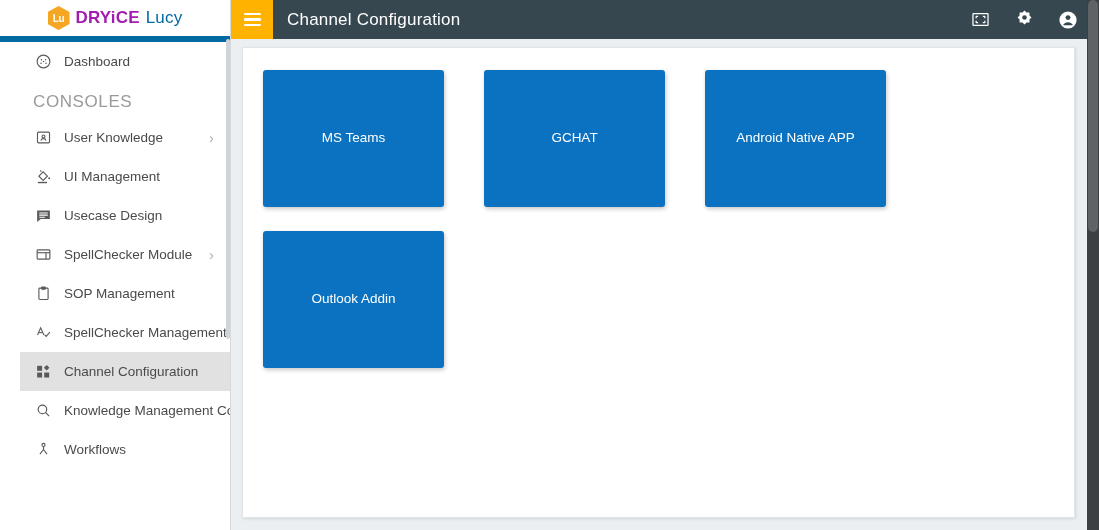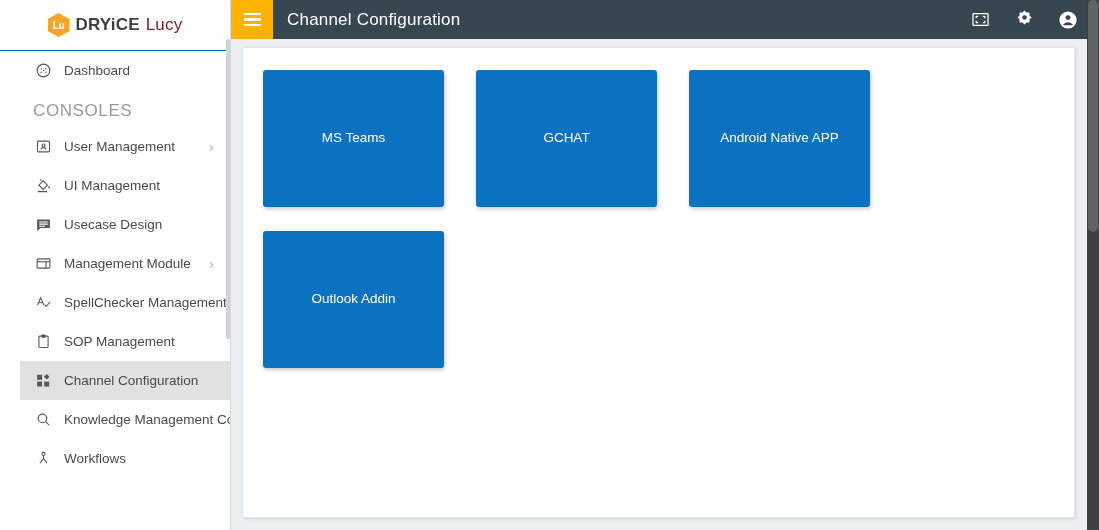--- a/index.html
+++ b/index.html
@@ -20,46 +20,46 @@
   #sidebar {
     width: 231px;
     height: 530px;
     background: #ffffff;
     border-right: 1px solid #d6dadd;
     position: relative;
     overflow: hidden;
     flex: 0 0 231px;
   }
   #brand {
-    height: 51px;
+    height: 42px;
     display: flex;
     align-items: center;
     justify-content: center;
-    border-bottom: 1px solid #0369a1;
+    border-bottom: 6px solid #0369a1;
     background: #fff;
     gap: 6px;
   }
   .brand-hex {
     width: 22px; height: 24px;
     background: #f5a623;
     clip-path: polygon(50% 0%, 100% 25%, 100% 75%, 50% 100%, 0% 75%, 0% 25%);
     display: flex; align-items: center; justify-content: center;
     color: #ffffff;
     font-size: 10px;
     font-weight: bold;
     letter-spacing: -0.3px;
   }
   .brand-dryice {
-    color: #404040;
+    color: #a21caf;
     font-size: 17px;
     font-weight: bold;
     letter-spacing: 0.2px;
   }
   .brand-lucy {
-    color: #7f1d1d;
+    color: #0369a1;
     font-size: 17px;
     font-weight: normal;
     letter-spacing: 0.2px;
   }
 
   .nav-scroll {
     height: 491px;
     overflow: hidden;
     position: relative;
     margin-left: 20px;
@@ -173,21 +173,21 @@
   #content-card {
     background: #ffffff;
     height: 100%;
     border: 1px solid #e2e5e7;
     box-shadow: 1px 1px 3px rgba(0,0,0,0.10);
     padding: 22px 20px;
   }
   #tile-grid {
     display: flex;
     flex-wrap: wrap;
-    gap: 24px 32px;
+    gap: 24px 40px;
     align-content: flex-start;
   }
   .tile {
     width: 181px;
     height: 137px;
     background: #0a72c0;
     border-radius: 3px;
     color: #ffffff;
     display: flex;
     align-items: center;
@@ -250,21 +250,21 @@
       <div class="nav-section">CONSOLES</div>
 
       <div class="nav-item">
         <span class="nav-icon">
           <svg width="17" height="17" viewBox="0 0 24 24" fill="none" stroke="currentColor" stroke-width="1.6">
             <rect x="3.5" y="4.5" width="17" height="15" rx="1.5"></rect>
             <circle cx="12" cy="10.5" r="2.1"></circle>
             <path d="M8.3 16.2c.7-1.8 2.1-2.6 3.7-2.6s3 .8 3.7 2.6"></path>
           </svg>
         </span>
-        <span class="nav-label">User Management</span>
+        <span class="nav-label">User Knowledge</span>
         <span class="nav-chevron">›</span>
       </div>
 
       <div class="nav-item">
         <span class="nav-icon">
           <svg width="17" height="17" viewBox="0 0 24 24" fill="none" stroke="currentColor" stroke-width="1.6">
             <path d="M5.5 11.5l6-6 6 6-6 6z"></path>
             <path d="M9 5l-1.6-1.6"></path>
             <circle cx="20" cy="14.5" r="1.3" fill="currentColor" stroke="none"></circle>
             <path d="M4 20.5h13" stroke-width="2"></path>
@@ -284,44 +284,44 @@
       </div>
 
       <div class="nav-item">
         <span class="nav-icon">
           <svg width="17" height="17" viewBox="0 0 24 24" fill="none" stroke="currentColor" stroke-width="1.6">
             <rect x="3" y="5.5" width="18" height="13" rx="1.3"></rect>
             <path d="M3 9.5h18"></path>
             <path d="M15.5 9.5v9"></path>
           </svg>
         </span>
-        <span class="nav-label">Management Module</span>
+        <span class="nav-label">SpellChecker Module</span>
         <span class="nav-chevron">›</span>
       </div>
 
+
+      <div class="nav-item">
+        <span class="nav-icon">
+          <svg width="17" height="17" viewBox="0 0 24 24" fill="none" stroke="currentColor" stroke-width="1.6">
+            <rect x="5.5" y="4.5" width="13" height="16" rx="1.3"></rect>
+            <rect x="9.5" y="2.8" width="5" height="3.2" rx="0.8" fill="currentColor"></rect>
+          </svg>
+        </span>
+        <span class="nav-label">SOP Management</span>
+      </div>
 
       <div class="nav-item">
         <span class="nav-icon">
           <svg width="17" height="17" viewBox="0 0 24 24" fill="none" stroke="currentColor" stroke-width="1.5">
             <path d="M3.5 15.5L8 5.5l4.5 10"></path>
             <path d="M5.2 12.2h5.6"></path>
             <path d="M13.5 15l2.3 2.6L21 11.5"></path>
           </svg>
         </span>
         <span class="nav-label">SpellChecker Management</span>
-      </div>
-
-      <div class="nav-item">
-        <span class="nav-icon">
-          <svg width="17" height="17" viewBox="0 0 24 24" fill="none" stroke="currentColor" stroke-width="1.6">
-            <rect x="5.5" y="4.5" width="13" height="16" rx="1.3"></rect>
-            <rect x="9.5" y="2.8" width="5" height="3.2" rx="0.8" fill="currentColor"></rect>
-          </svg>
-        </span>
-        <span class="nav-label">SOP Management</span>
       </div>
 
       <div class="nav-item selected">
         <span class="nav-icon">
           <svg width="17" height="17" viewBox="0 0 24 24" fill="currentColor">
             <rect x="3" y="4" width="7" height="7"></rect>
             <rect x="3" y="13.5" width="7" height="7"></rect>
             <rect x="13" y="13.5" width="7" height="7"></rect>
             <path d="M16.5 2.8l3.9 3.9-3.9 3.9-3.9-3.9z"></path>
           </svg>

